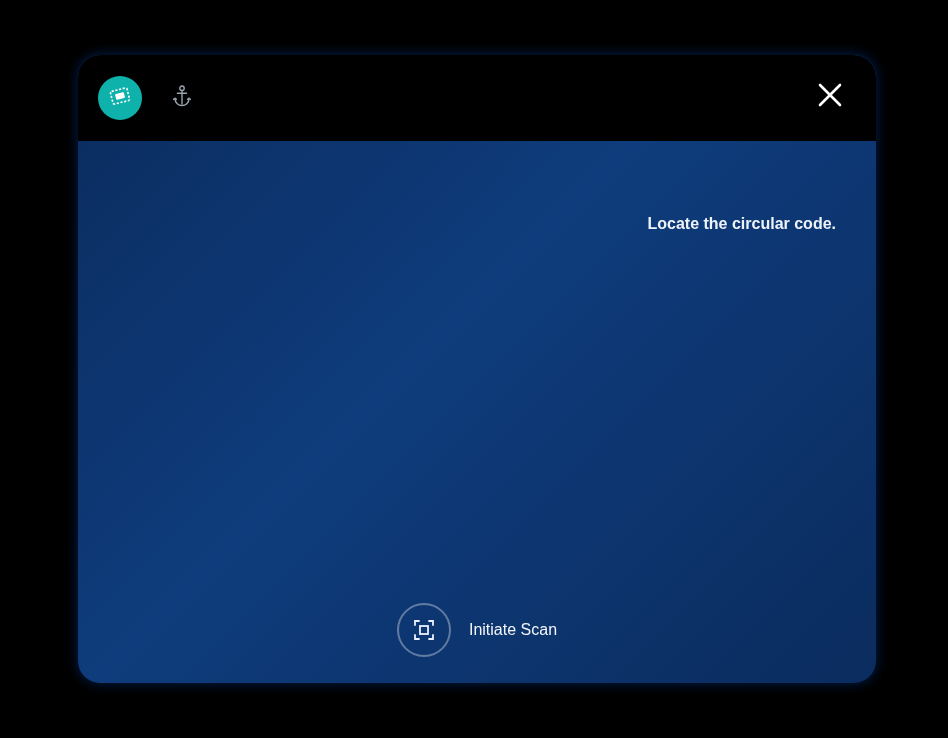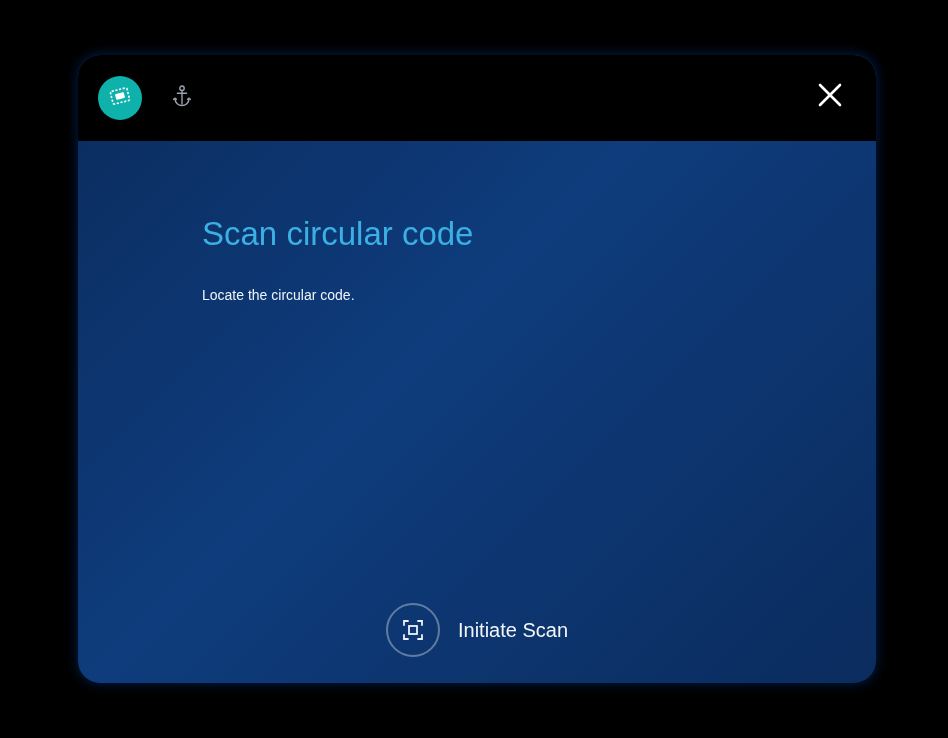--- a/index.html
+++ b/index.html
@@ -70,24 +70,25 @@
     }
 
     .page-title {
       font-size: 33px;
       font-weight: 400;
       color: #3bb0e4;
       margin-bottom: 34px;
     }
 
     .instruction-line {
-      font-size: 14px;
-      font-weight: 400;
+      font-size: 16px;
+      font-weight: 700;
       color: #eef3fa;
       margin-bottom: 28px;
+      text-align: right;
     }
 
     .action-area {
       position: absolute;
       left: 0;
       right: 0;
       bottom: 26px;
       display: flex;
       align-items: center;
       justify-content: center;
@@ -104,21 +105,21 @@
       height: 54px;
       border-radius: 50%;
       border: 2px solid rgba(255,255,255,0.35);
       display: flex;
       align-items: center;
       justify-content: center;
       margin-right: 18px;
     }
 
     .action-label {
-      font-size: 20px;
+      font-size: 16px;
       color: #f2f5fa;
       font-weight: 400;
     }
   </style>
 </head>
 <body>
 
 <div class="window">
 
   <div class="top-bar">
@@ -151,21 +152,20 @@
       <span>
         <svg width="28" height="28" viewBox="0 0 28 28" stroke="#fff" stroke-width="2.6" stroke-linecap="round">
           <line x1="4" y1="4" x2="24" y2="24"></line>
           <line x1="24" y1="4" x2="4" y2="24"></line>
         </svg>
       </span>
     </div>
   </div>
 
   <div class="content">
-    <h1 class="page-title">Scan circular code</h1>
     <p class="instruction-line">Locate the circular code.</p>
   </div>
 
   <div class="action-area">
     <div class="action-btn">
       <div class="action-circle">
         <svg width="24" height="24" viewBox="0 0 24 24" fill="none" stroke="#eaf1fa" stroke-width="1.8" stroke-linecap="round">
           <path d="M3 7 L3 3 L7 3"></path>
           <path d="M17 3 L21 3 L21 7"></path>
           <path d="M21 17 L21 21 L17 21"></path>

